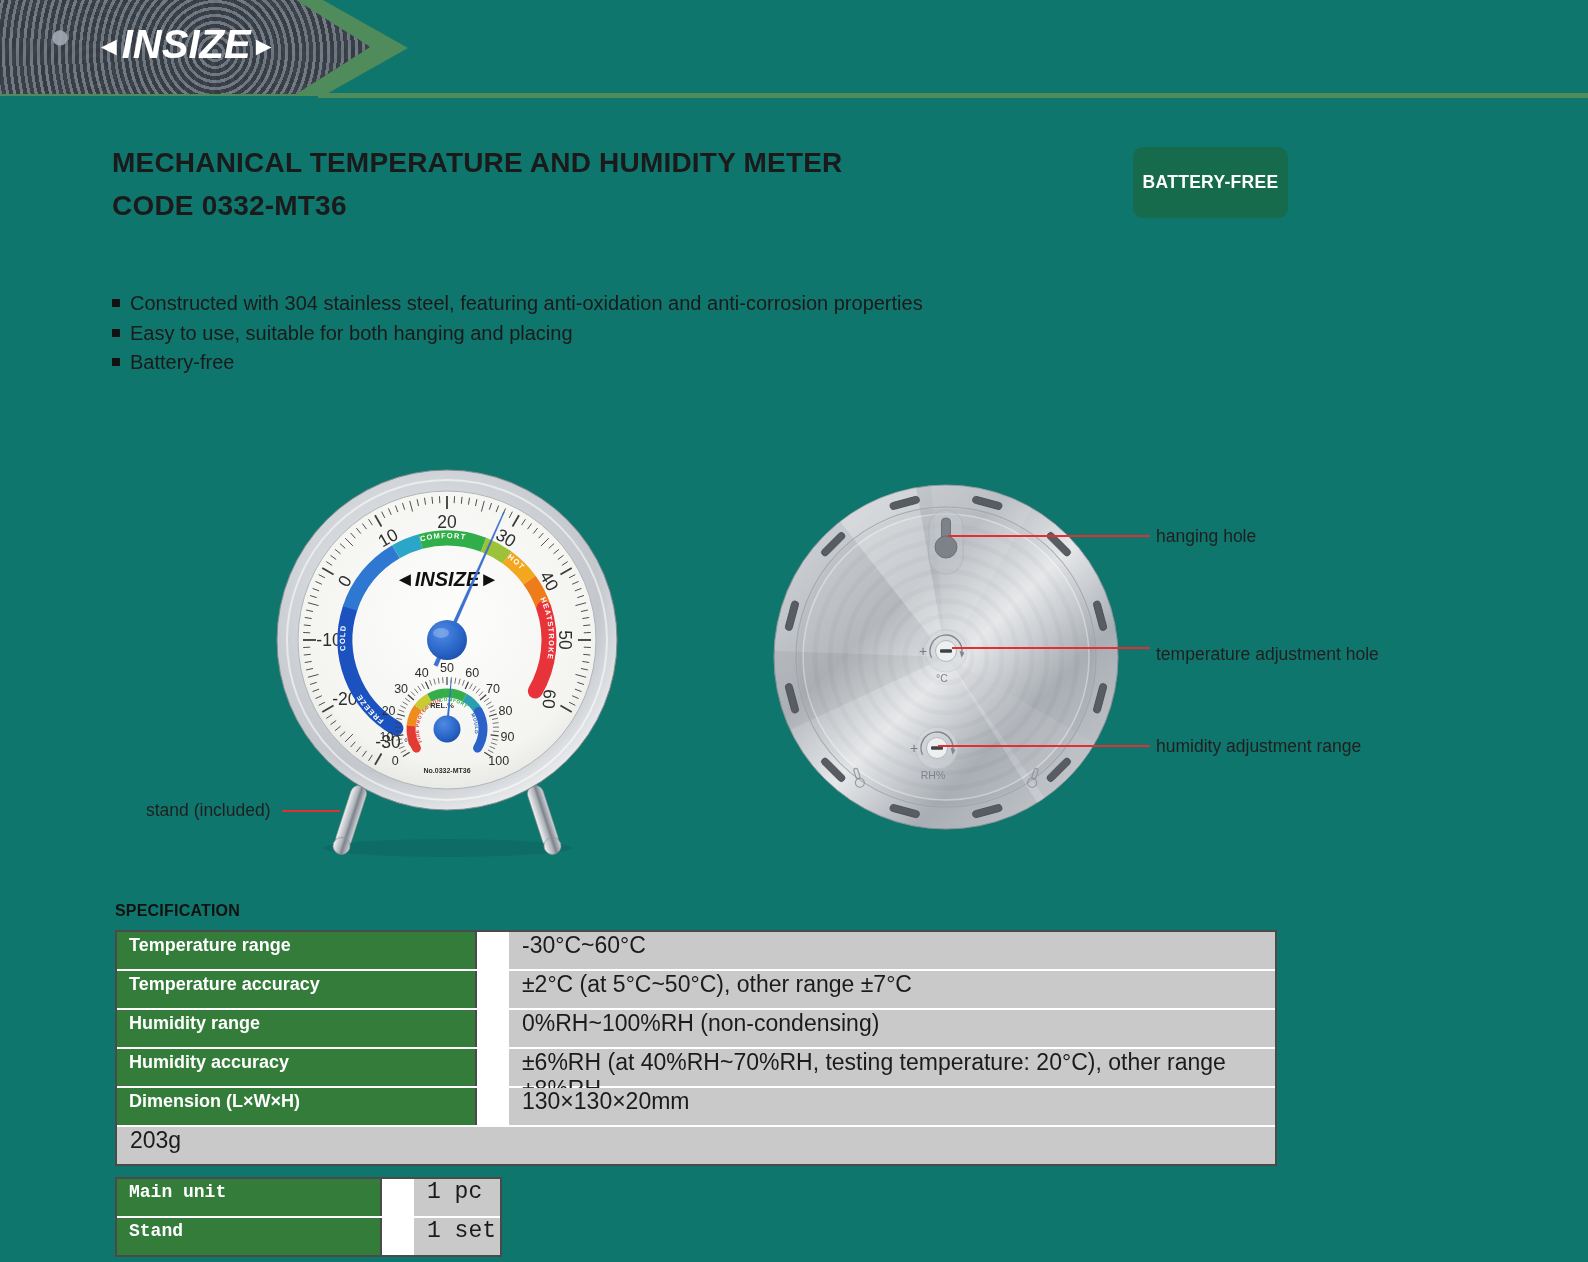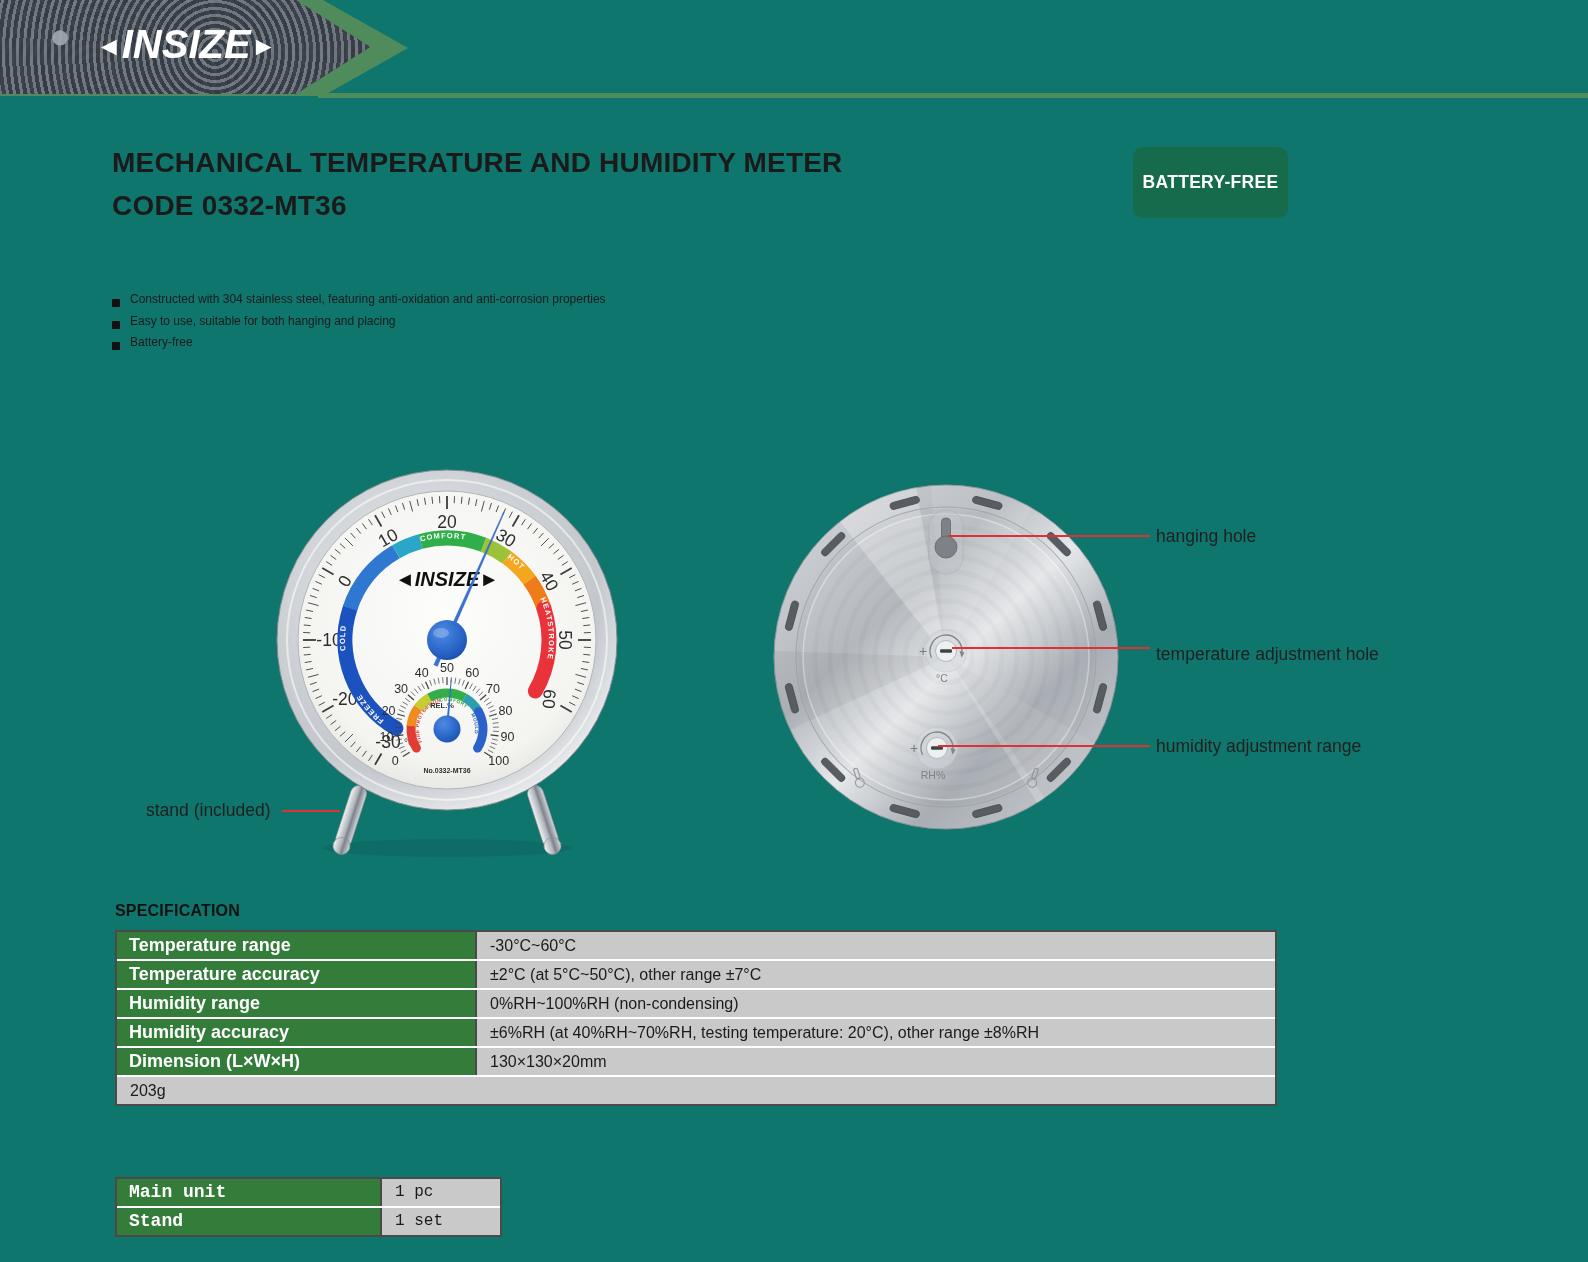--- a/index.html
+++ b/index.html
@@ -24,38 +24,38 @@
     white-space:nowrap; }
   .header-logo .arr { font-size:26px; font-style:normal; vertical-align:3px; }
   .header-line { position:absolute; left:318px; right:0; top:93px; height:5px; background:#4f8b5b; }
 
   
   #title-block { position:absolute; left:112px; top:141px; color:#1a1a1a;
     font-size:28px; font-weight:bold; line-height:43px; letter-spacing:.2px; }
   #battery-badge { position:absolute; left:1133px; top:147px; width:155px; height:71px;
     background:#156b4b; border-radius:10px; color:#fff; font-weight:bold; font-size:17.5px;
     display:flex; align-items:center; justify-content:center; letter-spacing:.3px; }
-  #features { position:absolute; left:112px; top:292px; font-size:12px; color:#1a1a1a; }
+  #features { position:absolute; left:112px; top:292px; font-size:20px; color:#1a1a1a; }
   .feature-row { display:flex; align-items:flex-start; margin-bottom:6.5px; }
   .bullet-square { width:8px; height:8px; background:#111; margin:7px 10px 0 0; flex:0 0 8px; }
 
   
   #front-figure { position:absolute; left:262px; top:455px; width:380px; height:430px; }
   #back-figure  { position:absolute; left:766px; top:477px; width:360px; height:360px; }
   .callout-line { position:absolute; height:2px; background:#e03032; }
   .callout-label { position:absolute; font-size:17.5px; color:#1f1f1f; white-space:nowrap; }
 
   
   .section-heading { position:absolute; font-size:16px; font-weight:bold; color:#111; letter-spacing:.2px; }
   .spec-table { position:absolute; border:2px solid #4a4a4a; background:#fff; }
-  .spec-row { display:flex; height:27px; margin-bottom:2px; }
+  .spec-row { display:flex; height:37px; margin-bottom:2px;gap:32px; }
   .spec-row:last-child { margin-bottom:0; }
   .spec-label { background:#347c3a; color:#fff; font-weight:bold; font-size:18px;
     line-height:27px; padding-left:12px; border-right:2px solid #4a4a4a; }
-  .spec-value { background:#c9c9c9; color:#1b1b1b; font-size:16px; line-height:27px; padding-left:13px; flex:1; }
+  .spec-value { background:#c9c9c9; color:#1b1b1b; font-size:23px; line-height:27px; padding-left:13px; flex:1; }
   #spec-table { left:115px; top:930px; width:1162px; }
   #spec-table .spec-label { width:360px; flex:0 0 360px; }
   #delivery-table { left:115px; top:1177px; width:387px;font-family:Liberation Mono, monospace; }
   #delivery-table .spec-label { width:265px; flex:0 0 265px; }
 </style>
 </head>
 <body>
 
 <div id="page">
 

